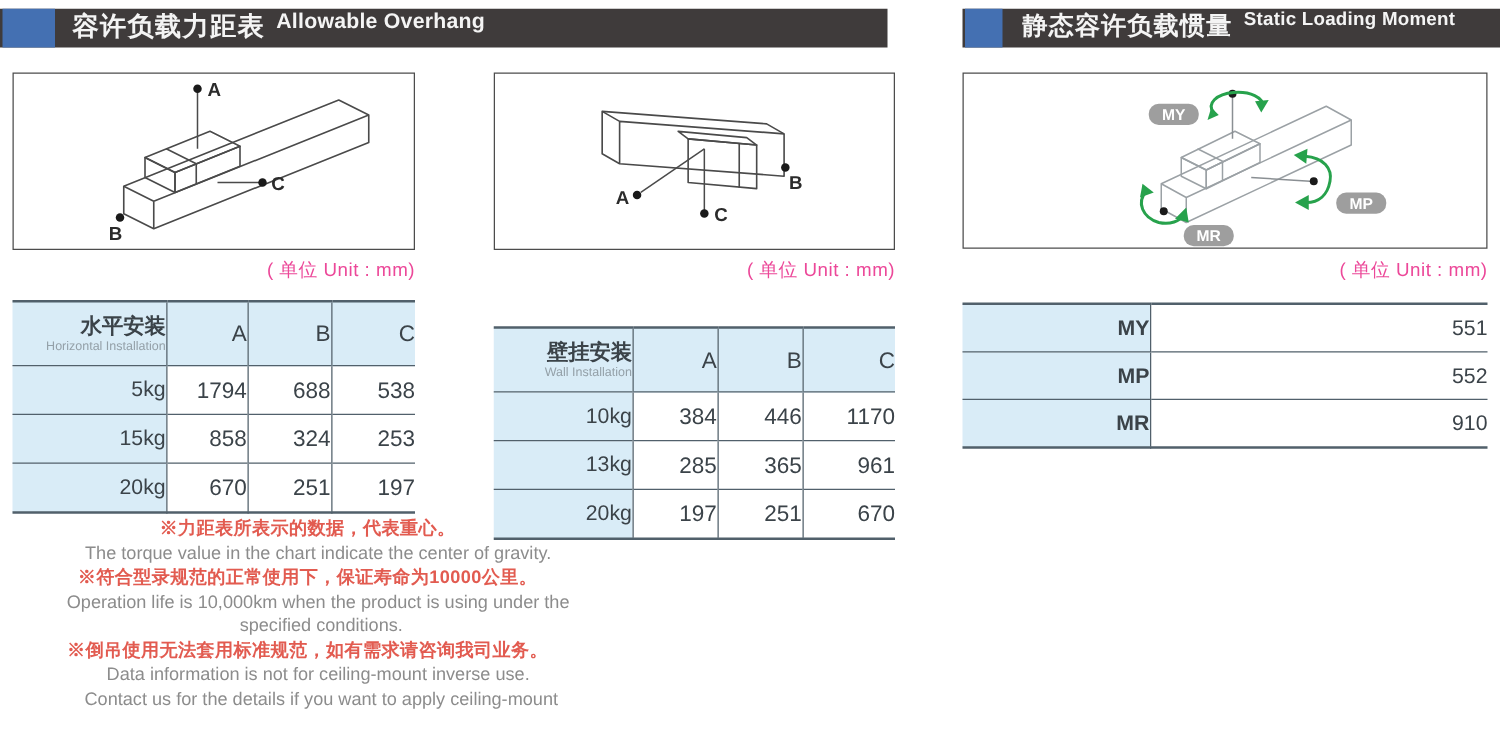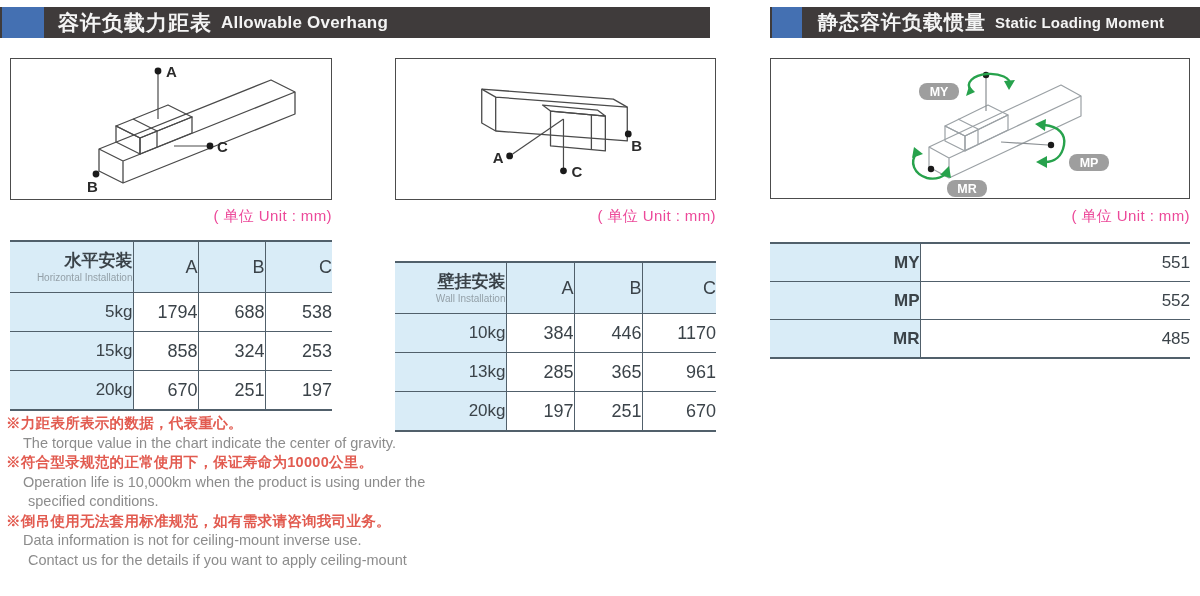--- a/index.html
+++ b/index.html
@@ -1,21 +1,21 @@
 <!DOCTYPE html>
 <html><head>
 <meta charset="utf-8">
 <style>
   html,body { margin:0; padding:0; background:#ffffff; }
   .canvas { position:relative; width:1200px; height:596px; background:#ffffff; overflow:hidden;
             font-family:"Liberation Sans", sans-serif; }
 
   
   .hdr { position:absolute; top:7px; height:31px; background:#3f3b3b; color:#f4f4f4;
-         display:flex; align-items:center; box-sizing:border-box; }
+         display:flex; align-items:flex-start; box-sizing:border-box; }
   .hdr-left  { left:0;   width:710px; padding-left:58px; }
   .hdr-right { left:770px; width:430px; padding-left:48px; }
   .hdr-sq { position:absolute; top:0; height:31px; background:#4470b2; }
   .hdr-left  .hdr-sq { left:2px; width:42px; }
   .hdr-right .hdr-sq { left:2px; width:30px; }
   .hdr-zh { font-size:21px; font-weight:bold; letter-spacing:1px; white-space:nowrap; }
   .hdr-en { font-size:17px; font-weight:bold; margin-left:9px; letter-spacing:0.2px; white-space:nowrap; }
   .hdr-right .hdr-zh { font-size:20px; }
   .hdr-right .hdr-en { font-size:15px; }
 
@@ -48,21 +48,21 @@
   #table3 td { height:37px; }
   .h-zh { font-size:17px; font-weight:bold; line-height:1.15; }
   .h-en { font-size:10px; color:#94a0a8; margin-top:1px; }
   .col-letter { font-size:18px; }
   .load-cell  { font-size:17px; }
   .val        { font-size:18px; color:#3a3a3a; }
   .m-label { font-size:17px; font-weight:bold; }
   .m-val   { font-size:17px; color:#3a3a3a; }
 
   
-  .notes { position:absolute; left:6px; top:414px; width:480px; }
+  .notes { position:absolute; left:6px; top:414px; width:480px;text-align:center; }
   .note-zh { color:#e25b50; font-weight:bold; font-size:14.5px; line-height:19.5px; letter-spacing:0.3px; }
   .note-en { color:#8c8c8c; font-size:14.5px; line-height:19.5px; padding-left:17px; }
   .note-en.ind2 { padding-left:22px; }
 
   text { font-family:"Liberation Sans", sans-serif; }
 </style>
 </head>
 <body>
 
 <div class="canvas">
@@ -264,21 +264,21 @@
         <tr>
       <td class="cell-blue m-label">MY</td>
       <td class="m-val">551</td>
     </tr>
     <tr>
       <td class="cell-blue m-label">MP</td>
       <td class="m-val">552</td>
     </tr>
     <tr>
       <td class="cell-blue m-label">MR</td>
-      <td class="m-val">485</td>
+      <td class="m-val">910</td>
     </tr>
   </tbody>
     </table>
 
   <div class="notes">
     <div class="note-zh">※力距表所表示的数据，代表重心。</div>
     <div class="note-en">The torque value in the chart indicate the center of gravity.</div>
     <div class="note-zh">※符合型录规范的正常使用下，保证寿命为10000公里。</div>
     <div class="note-en">Operation life is 10,000km when the product is using under the</div>
     <div class="note-en ind2">specified conditions.</div>

